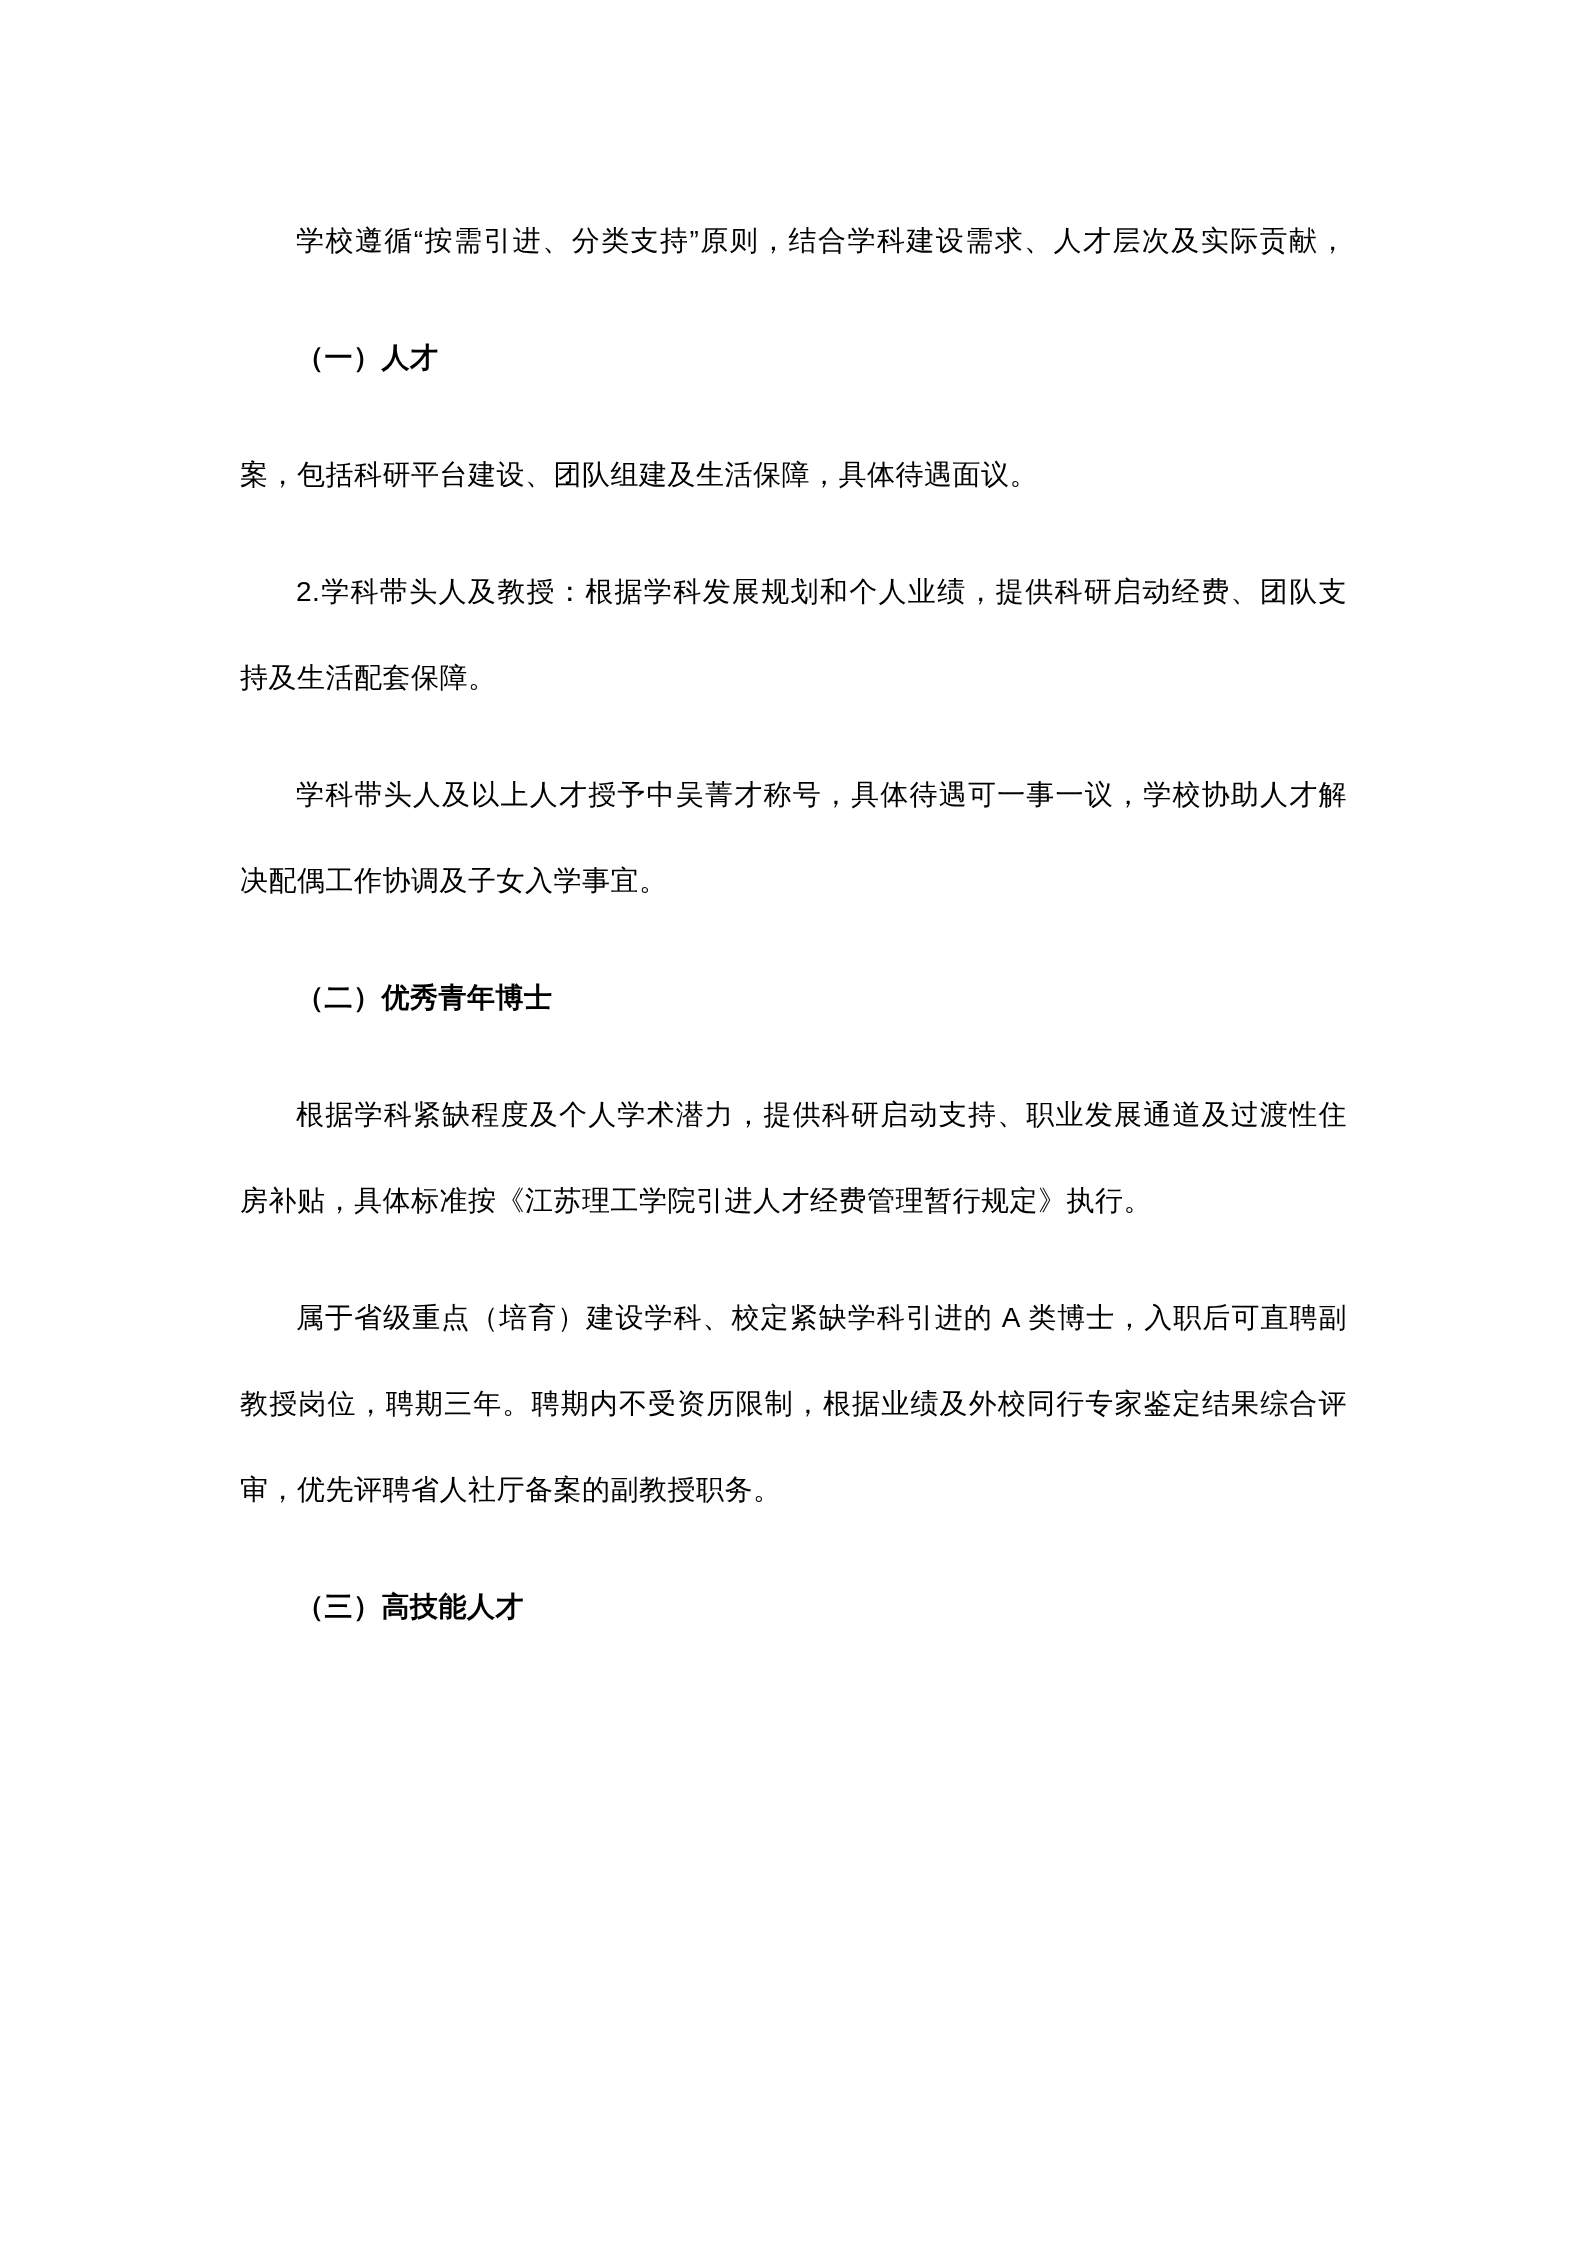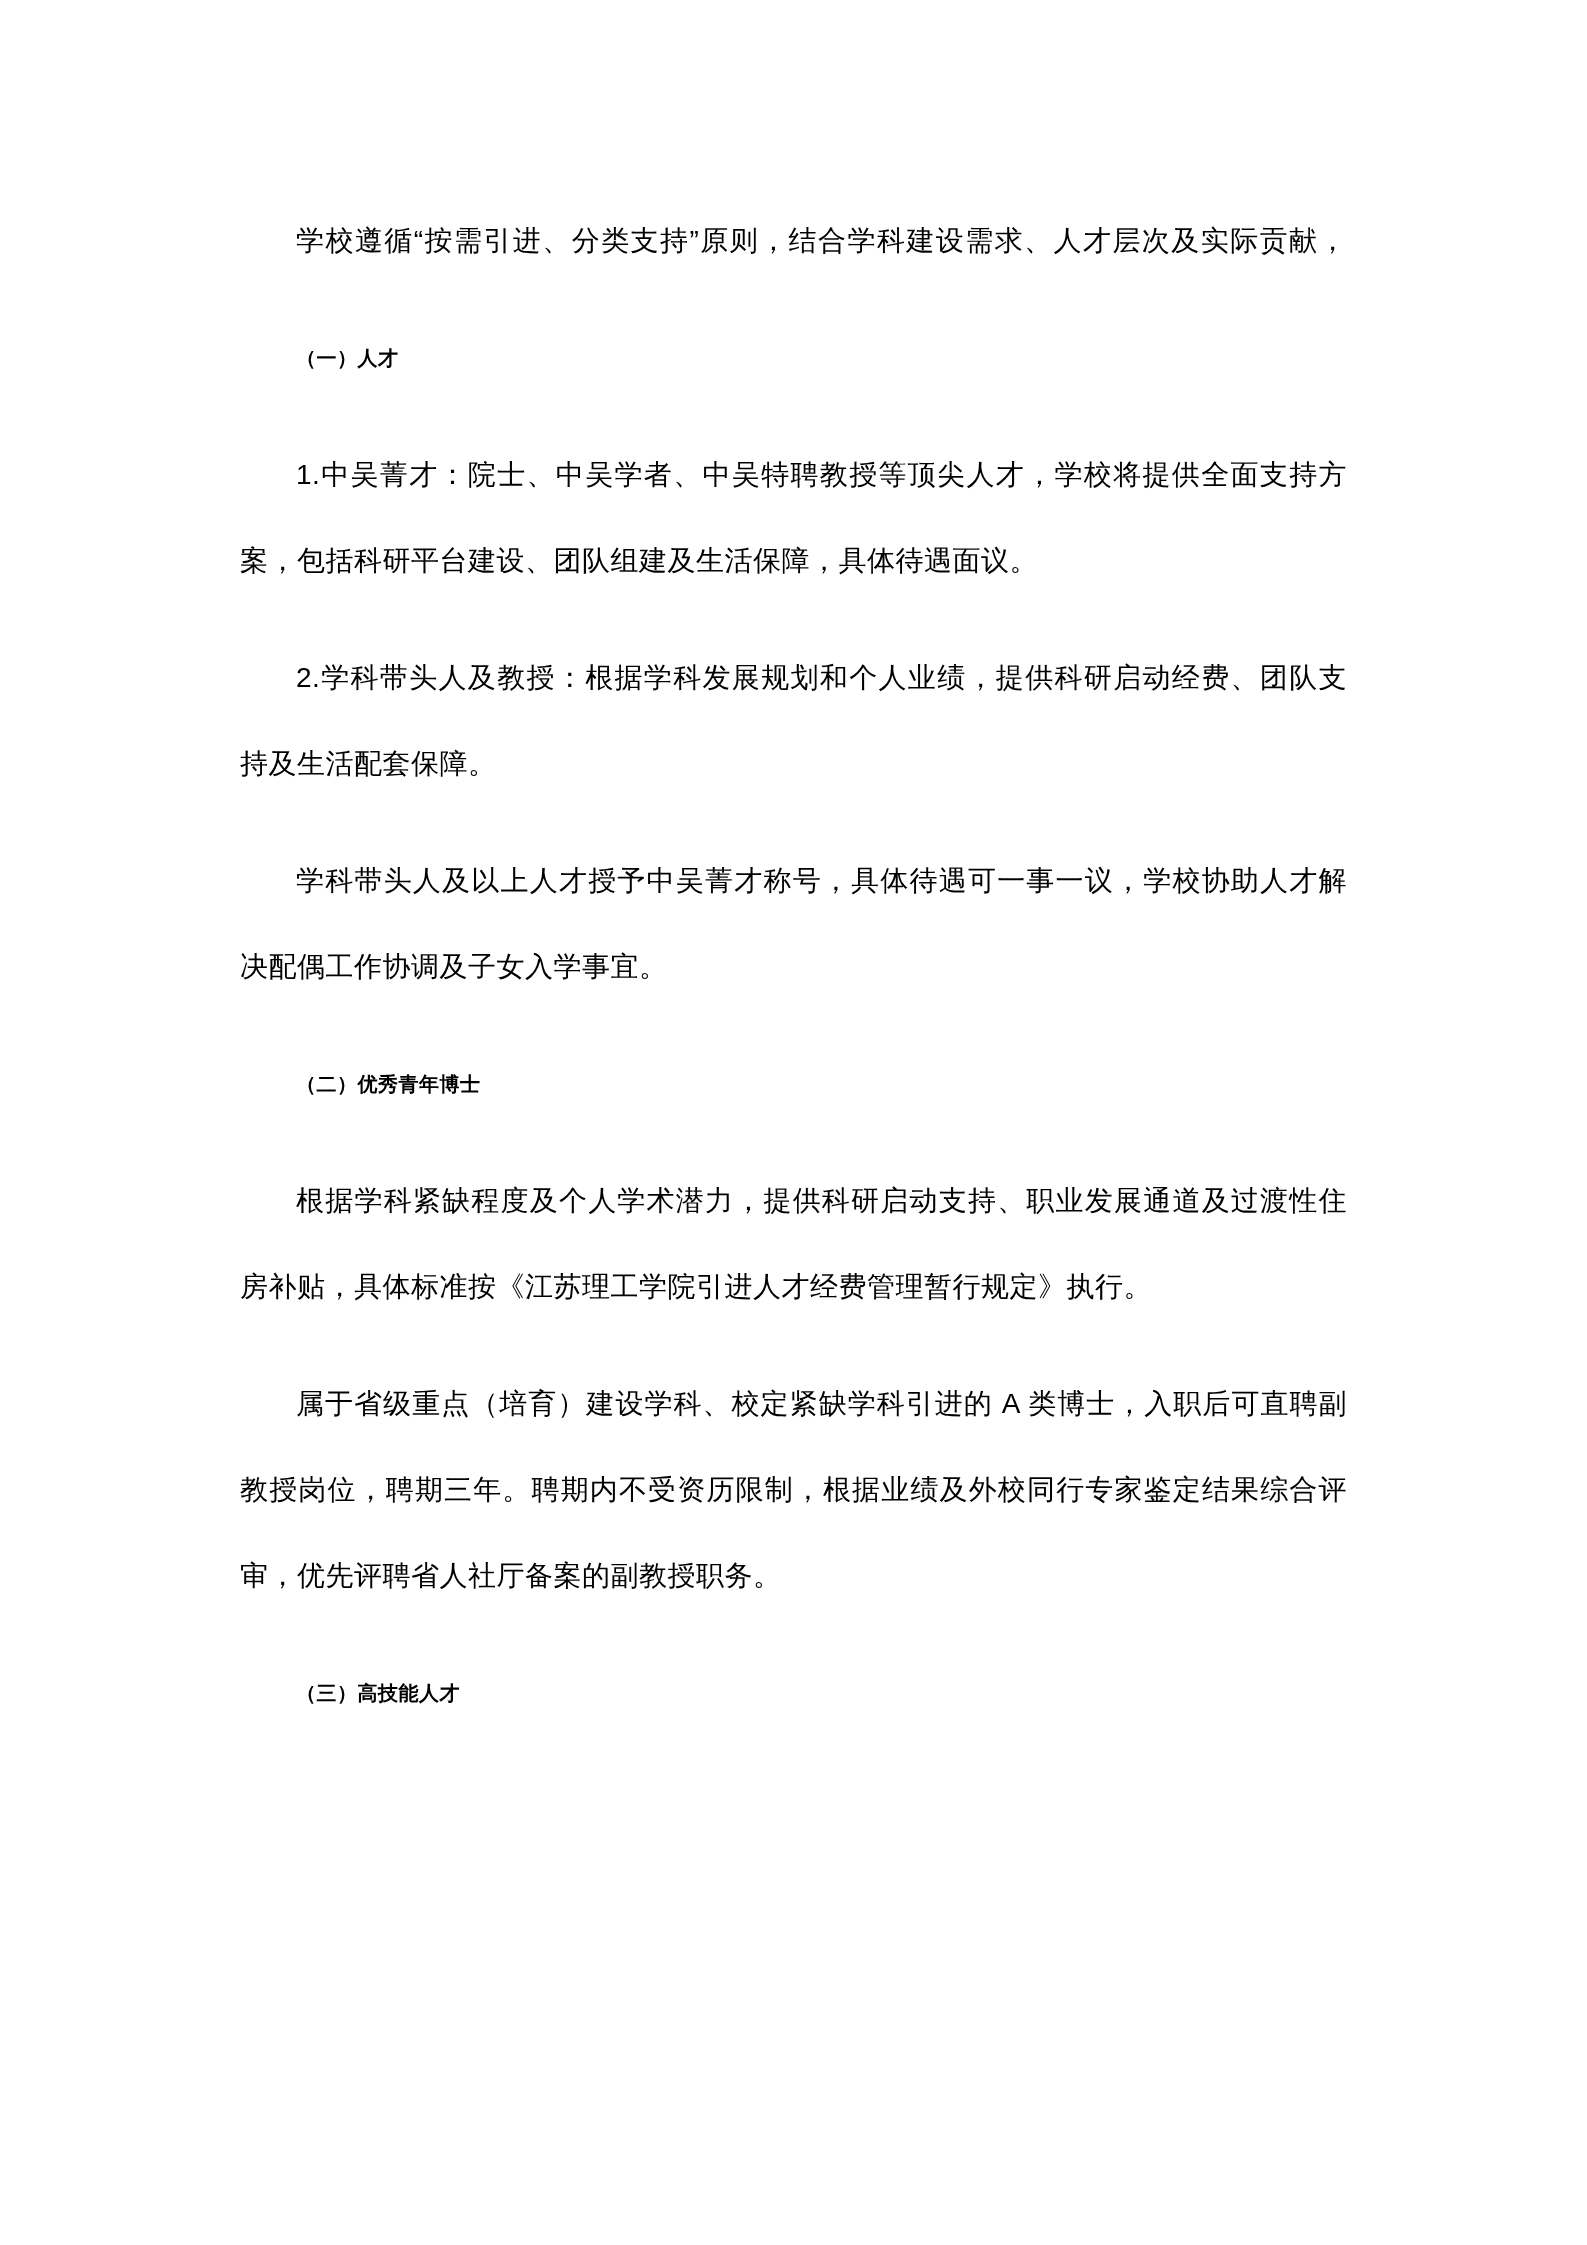--- a/index.html
+++ b/index.html
@@ -35,39 +35,38 @@
     text-align-last: justify;
     letter-spacing: 0.5px;
   }
   .line.first {
     text-indent: 56px;
   }
   .line.last {
     text-align-last: left;
   }
   .heading {
-    font-size: 20px;
+    font-size: 28px;
     line-height: 86px;
     height: 86px;
     font-weight: 700;
     text-indent: 56px;
     letter-spacing: 0.5px;
   }
 </style>
 </head>
 <body>
 
 <div class="page">
   <div class="doc" id="doc-body">
       <div class="block paragraph">
         <div class="line first">学校遵循“按需引进、分类支持”原则，结合学科建设需求、人才层次及实际贡献，</div>
       </div>
       <div class="block heading">（一）人才</div>
       <div class="block paragraph">
-        <div class="line first">1.中吴菁才：院士、中吴学者、中吴特聘教授等顶尖人才，学校将提供全面支持方</div>
         <div class="line last">案，包括科研平台建设、团队组建及生活保障，具体待遇面议。</div>
       </div>
       <div class="block paragraph">
         <div class="line first">2.学科带头人及教授：根据学科发展规划和个人业绩，提供科研启动经费、团队支</div>
         <div class="line last">持及生活配套保障。</div>
       </div>
       <div class="block paragraph">
         <div class="line first">学科带头人及以上人才授予中吴菁才称号，具体待遇可一事一议，学校协助人才解</div>
         <div class="line last">决配偶工作协调及子女入学事宜。</div>
       </div>

